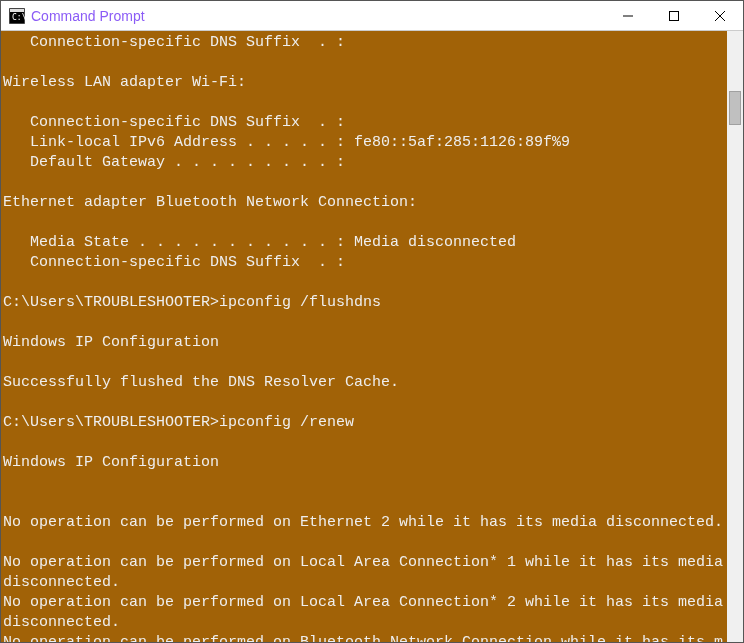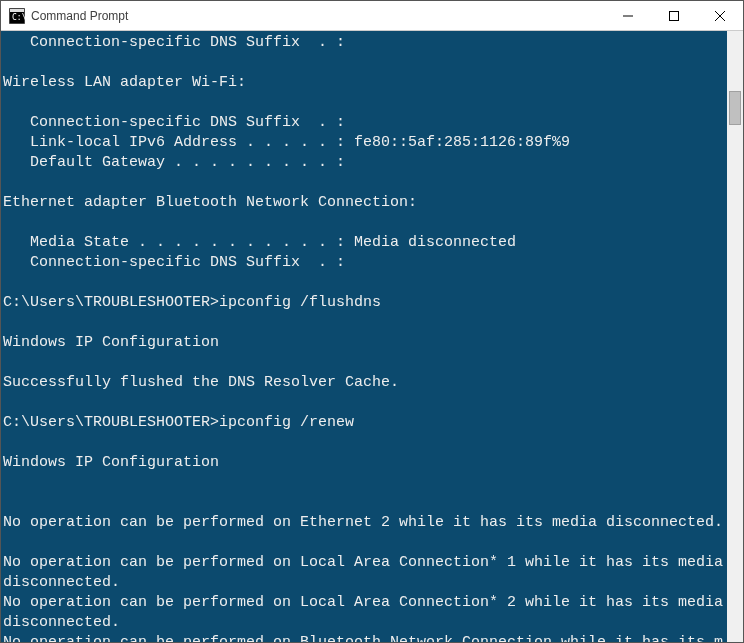--- a/index.html
+++ b/index.html
@@ -18,38 +18,38 @@
       align-items: center;
       border-bottom: 1px solid #ccc;
     }
     .titlebar .app-icon {
       width: 16px;
       height: 16px;
       margin-left: 8px;
       margin-right: 6px;
     }
     .titlebar .title {
-      font-size: 12px;
-      color: #404040;
+      font-size: 14px;
+      color: #8b5cf6;
       flex: 0 0 auto;
     }
     .titlebar .spacer { flex: 1; }
     .titlebar .win-btn {
       width: 46px;
       height: 30px;
       display: flex;
       align-items: center;
       justify-content: center;
       color: #000;
     }
     .titlebar .win-btn svg { display: block; }
     .content-wrap {
       position: relative;
       height: calc(643px - 30px);
-      background: #0c4a6e;
+      background: #a16207;
       color: #eee;
       font-family: Consolas, "Courier New", monospace;
       font-size: 15px;
       line-height: 20px;
       overflow: hidden;
     }
     .terminal {
       padding: 2px 0 2px 2px;
       white-space: pre-wrap;
       word-break: break-word;

